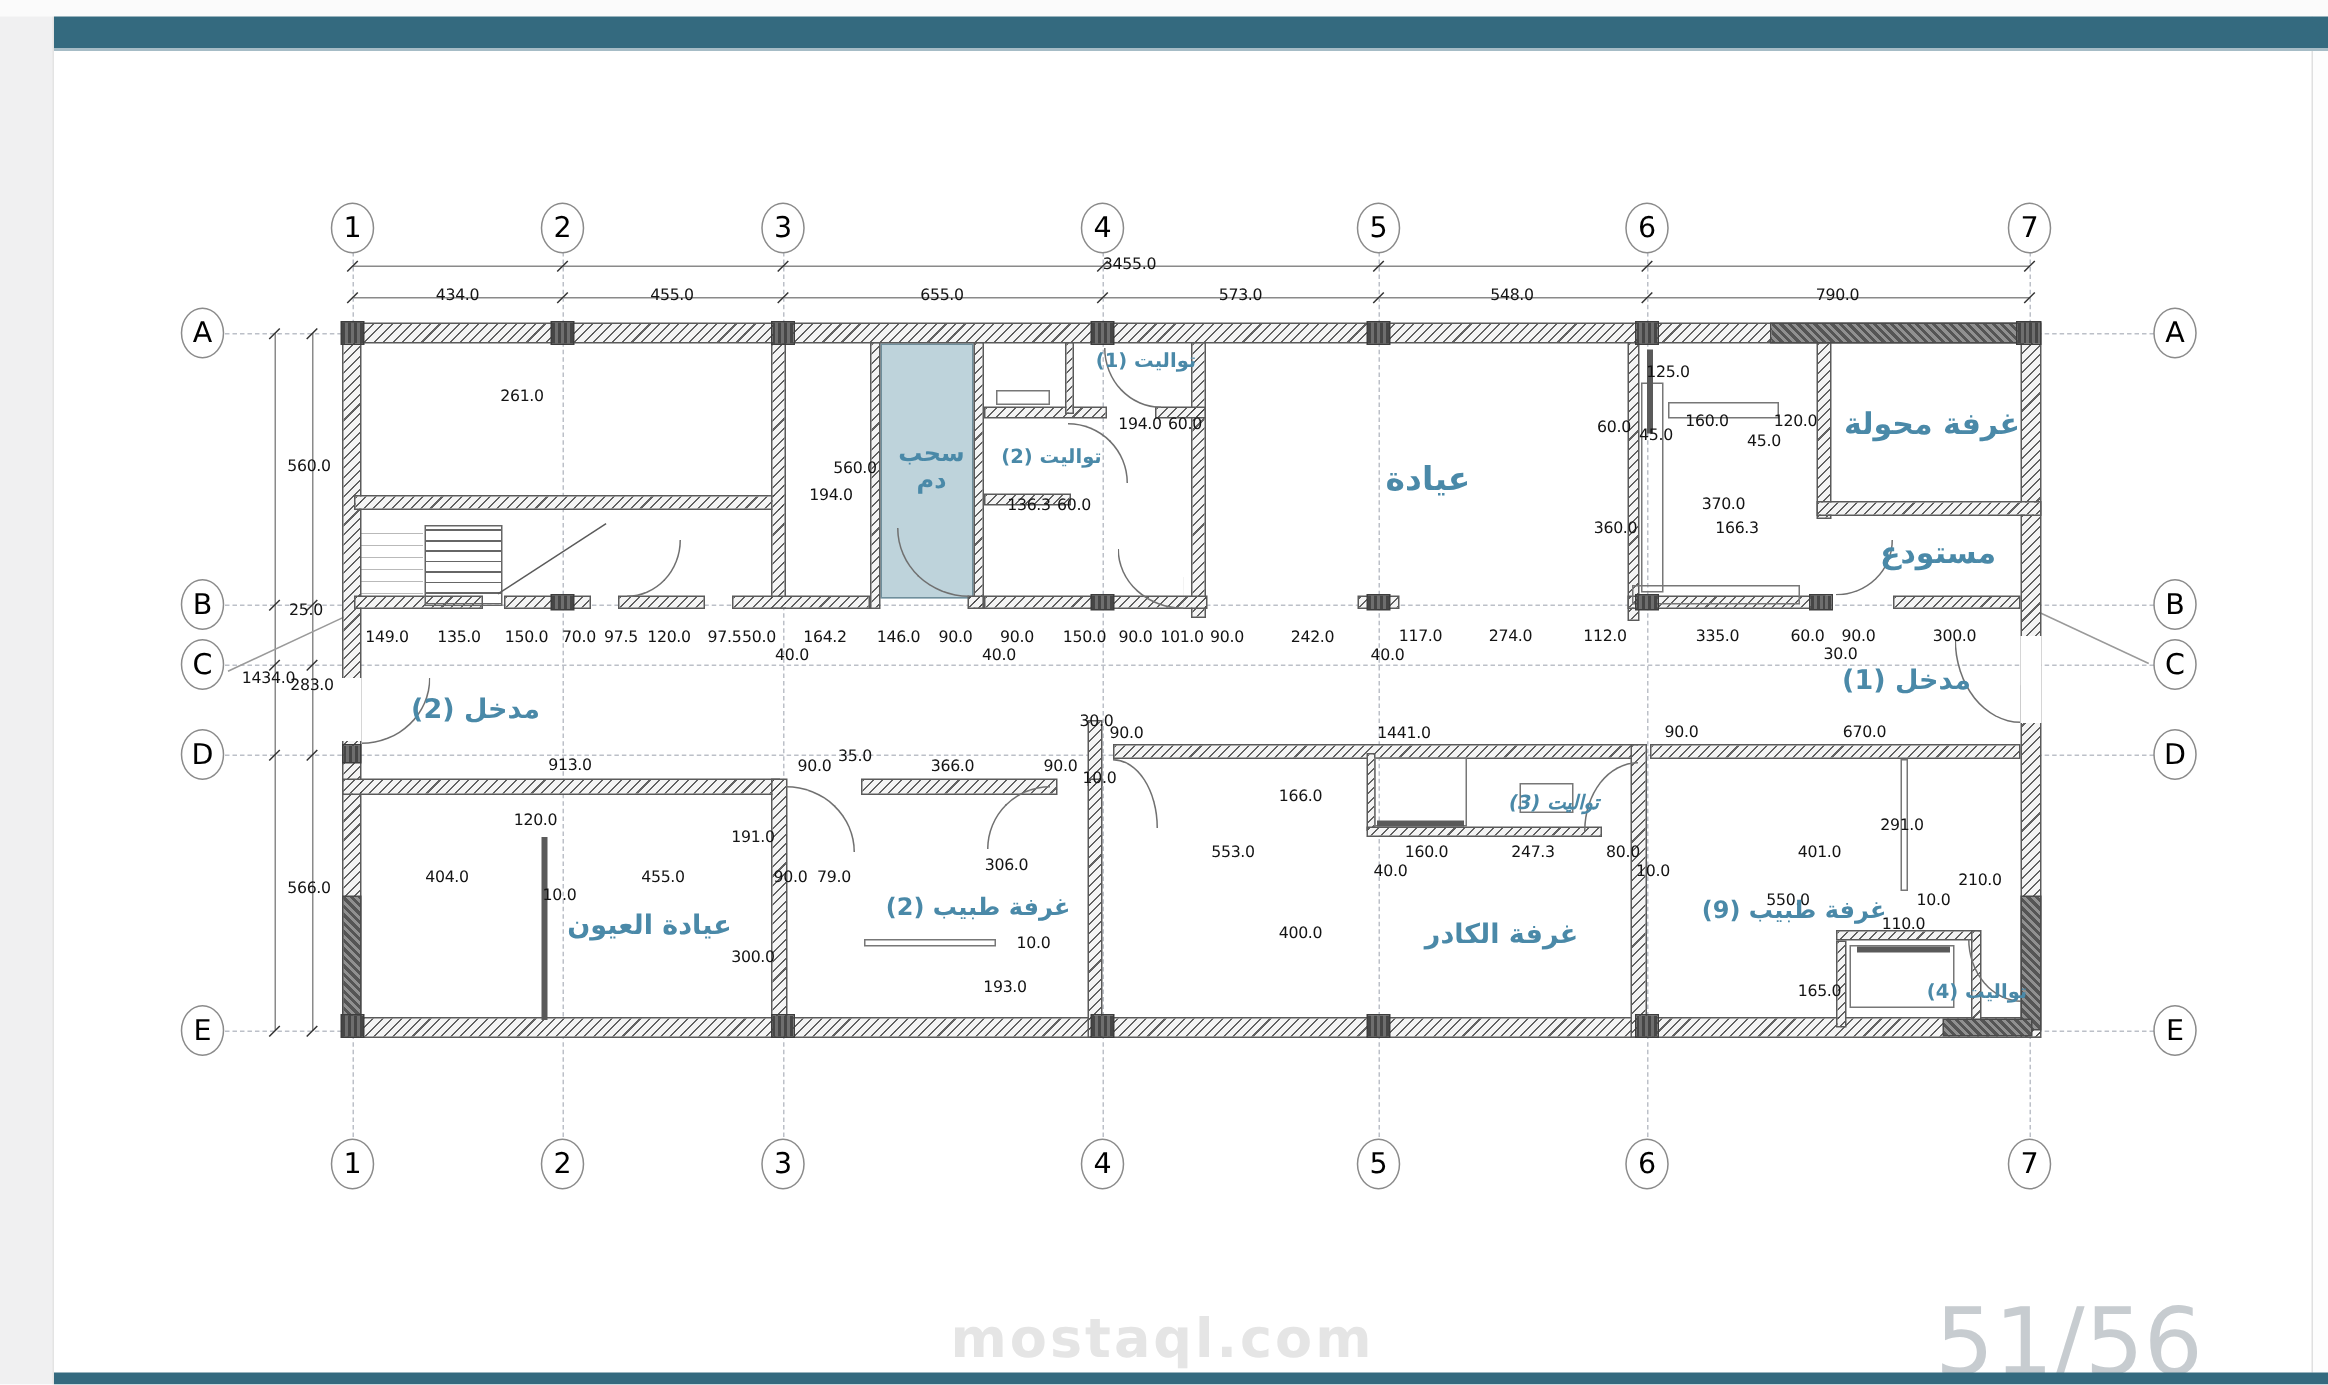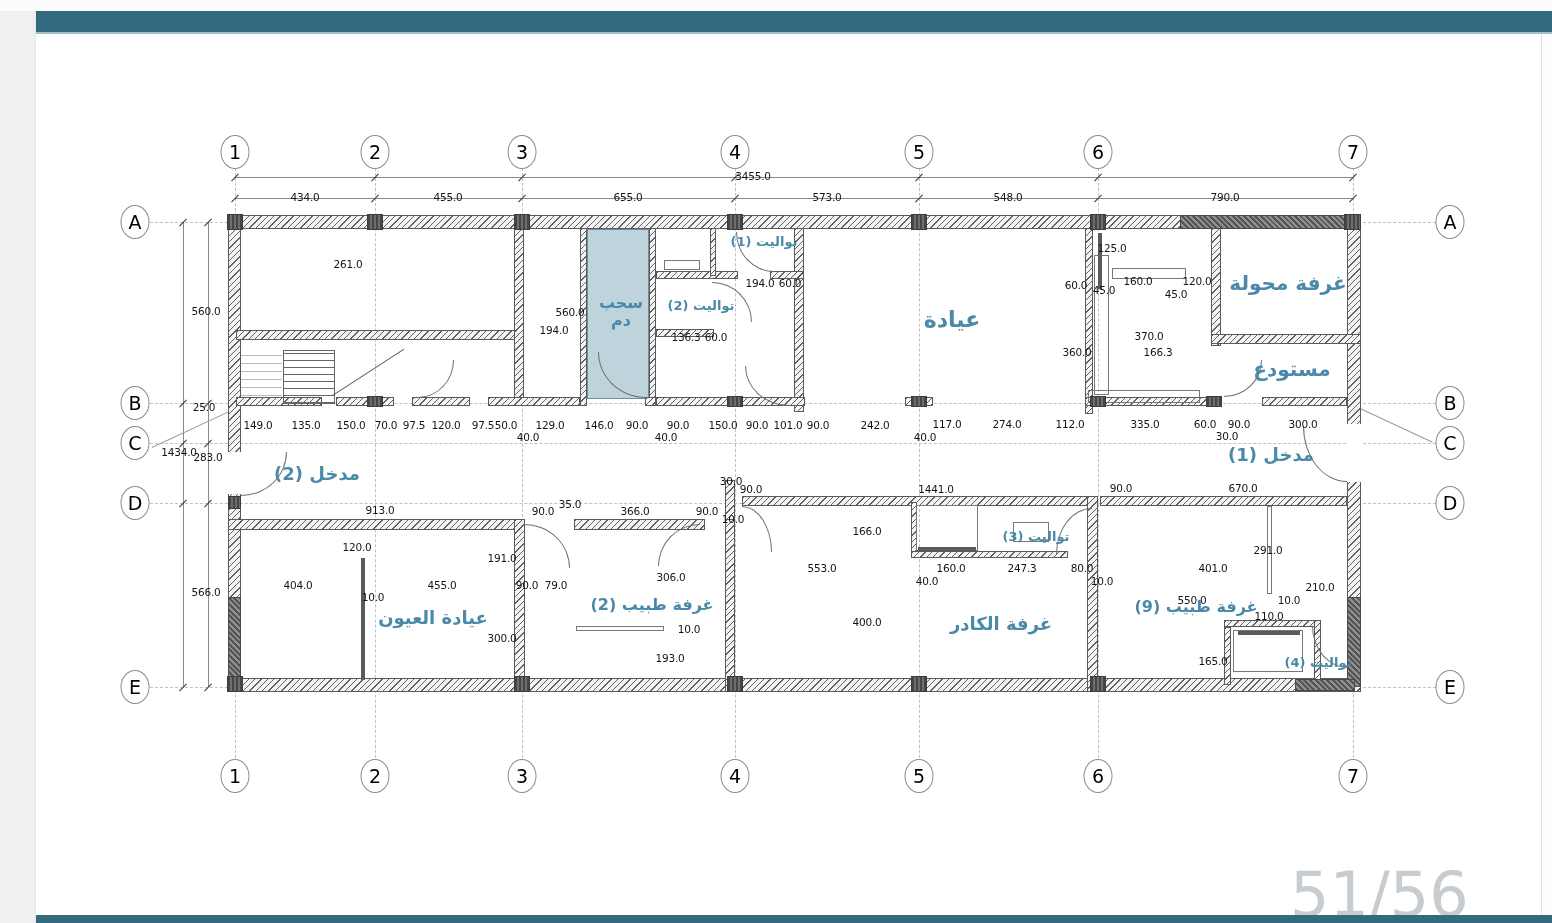--- a/index.html
+++ b/index.html
@@ -239,21 +239,21 @@
       <div class="abs dim" style="left: 1158px; top: 352px;">166.3</div>
       <div class="abs dim" style="left: 1077px; top: 352px;">360.0</div>
       <div class="abs dim" style="left: 258px; top: 425px;">149.0</div>
       <div class="abs dim" style="left: 306px; top: 425px;">135.0</div>
       <div class="abs dim" style="left: 351px; top: 425px;">150.0</div>
       <div class="abs dim" style="left: 386px; top: 425px;">70.0</div>
       <div class="abs dim" style="left: 414px; top: 425px;">97.5</div>
       <div class="abs dim" style="left: 446px; top: 425px;">120.0</div>
       <div class="abs dim" style="left: 483px; top: 425px;">97.5</div>
       <div class="abs dim" style="left: 506px; top: 425px;">50.0</div>
-      <div class="abs dim" style="left: 550px; top: 425px;">129.0</div>
+      <div class="abs dim" style="left: 550px; top: 425px;">164.2</div>
       <div class="abs dim" style="left: 528px; top: 437px;">40.0</div>
       <div class="abs dim" style="left: 599px; top: 425px;">146.0</div>
       <div class="abs dim" style="left: 637px; top: 425px;">90.0</div>
       <div class="abs dim" style="left: 666px; top: 437px;">40.0</div>
       <div class="abs dim" style="left: 678px; top: 425px;">90.0</div>
       <div class="abs dim" style="left: 723px; top: 425px;">150.0</div>
       <div class="abs dim" style="left: 757px; top: 425px;">90.0</div>
       <div class="abs dim" style="left: 788px; top: 425px;">101.0</div>
       <div class="abs dim" style="left: 818px; top: 425px;">90.0</div>
       <div class="abs dim" style="left: 875px; top: 425px;">242.0</div>
@@ -303,26 +303,27 @@
       <div class="abs dim" style="left: 1289px; top: 600px;">10.0</div>
       <div class="abs dim" style="left: 1269px; top: 616px;">110.0</div>
       <div class="abs dim" style="left: 1213px; top: 661px;">165.0</div>
       <div class="abs room" style="left: 952px; top: 320px; font-size: 22px;">عيادة</div>
       <div class="abs room" style="left: 1288px; top: 283px; font-size: 20px;">غرفة محولة</div>
       <div class="abs room" style="left: 1292px; top: 369px; font-size: 20px;">مستودع</div>
       <div class="abs room" style="left: 621px; top: 312px; font-size: 16px;">سحب
 دم</div>
       <div class="abs room" style="left: 764px; top: 242px; font-size: 13px;">تواليت (1)</div>
       <div class="abs room" style="left: 701px; top: 306px; font-size: 13px;">تواليت (2)</div>
-      <div class="abs room" style="left: 1036px; top: 537px; font-size: 13px;">تواليت (3)</div>
+      <div class="abs room" style="left: 1036px; top: 537px; font-size: 13px; font-style: italic;">تواليت (3)</div>
       <div class="abs room" style="left: 1318px; top: 663px; font-size: 13px;">تواليت (4)</div>
       <div class="abs room" style="left: 317px; top: 474px; font-size: 18px;">مدخل (2)</div>
       <div class="abs room" style="left: 1271px; top: 455px; font-size: 18px;">مدخل (1)</div>
       <div class="abs room" style="left: 433px; top: 618px; font-size: 18px;">عيادة العيون</div>
       <div class="abs room" style="left: 652px; top: 605px; font-size: 16px;">غرفة طبيب (2)</div>
       <div class="abs room" style="left: 1001px; top: 624px; font-size: 18px;">غرفة الكادر</div>
       <div class="abs room" style="left: 1196px; top: 607px; font-size: 16px;">غرفة طبيب (9)</div>
     </div>
 
+  <div class="abs watermark-en">mostaql.com</div>
   <div class="abs page-num">51/56</div>
 
   <div class="abs bottom-bar"></div>
 </div>
 
 </body></html>

